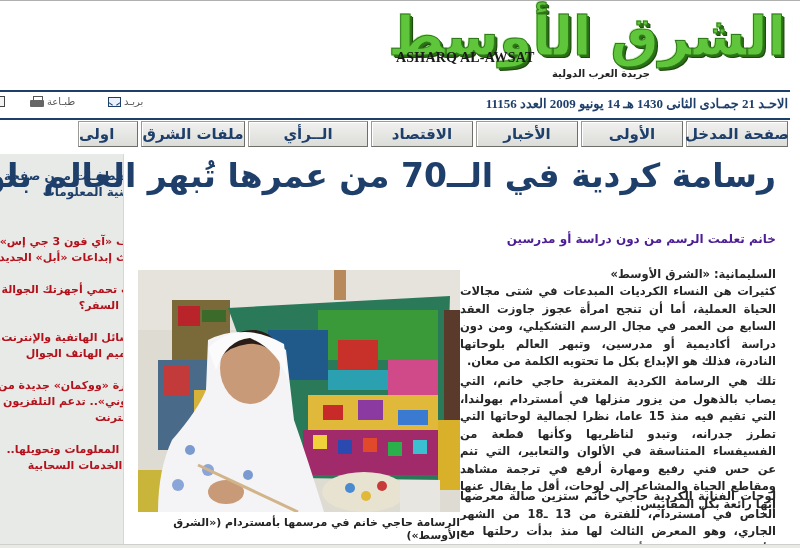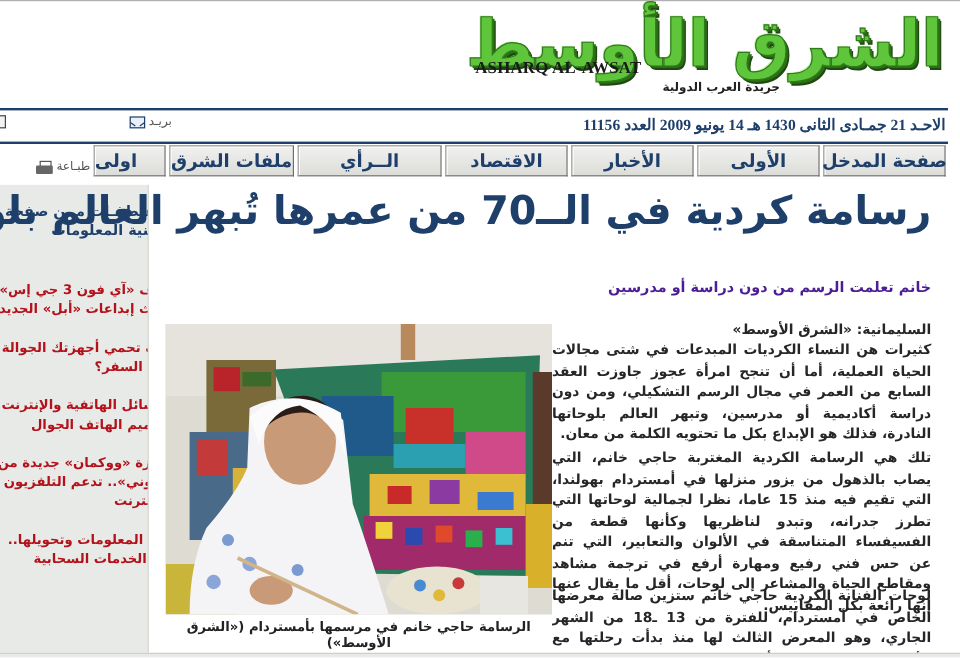--- a/index.html
+++ b/index.html
@@ -38,21 +38,21 @@
     .rule-top { position: absolute; left: 0; top: 90px; width: 790px; height: 2px; background: #1f3f6b; }
     .rule-bottom { position: absolute; left: 0; top: 118px; width: 790px; height: 2px; background: #1f3f6b; }
 
     .dateline {
       position: absolute; right: 12px; top: 94px; height: 20px;
       font-family: "Liberation Serif", serif; font-weight: bold; font-size: 13px;
       color: #1f3f6b; direction: rtl; white-space: nowrap; line-height: 20px; margin-left: 36px;
     }
     .tool { position: absolute; top: 96px; font-size: 10px; color: #555; display: flex; align-items: center; gap: 3px; direction: rtl; }
     .tool-mail { left: 108px; }
-    .tool-print { left: 30px; margin-top: 38px; }
+    .tool-print { left: 30px; }
     .tool-extra { left: -4px; }
     .icon-mail {
       width: 13px; height: 10px; border: 1px solid #1f3f6b; background: #e9f0fb; position: relative; overflow: hidden;
     }
     .icon-mail::before, .icon-mail::after {
       content: ""; position: absolute; top: -4px; width: 9px; height: 9px; border-bottom: 1px solid #1f3f6b;
     }
     .icon-mail::before { left: -2px; transform: rotate(35deg); }
     .icon-mail::after { right: -2px; transform: rotate(-35deg); }
     .icon-print {
@@ -112,21 +112,21 @@
     .p1 { top: 283px; }
     .p2 { top: 373px; }
     .p3 { top: 488px; }
 
     .photo {
       position: absolute; left: 138px; top: 270px; width: 322px; height: 242px; overflow: hidden;
       background: #d8d6cc;
     }
     .caption {
       position: absolute; left: 138px; top: 516px; width: 322px;
-      font-weight: bold; font-size: 11px; color: #222; direction: rtl; text-align: center;
+      font-weight: bold; font-size: 11px; color: #222; direction: rtl; text-align: right;
     }
   </style>
 </head>
 <body>
 
 <div class="page">
   <div class="top-border"></div>
 
   <div class="logo">
     <div class="logo-main">الشرق الأوسط</div>

